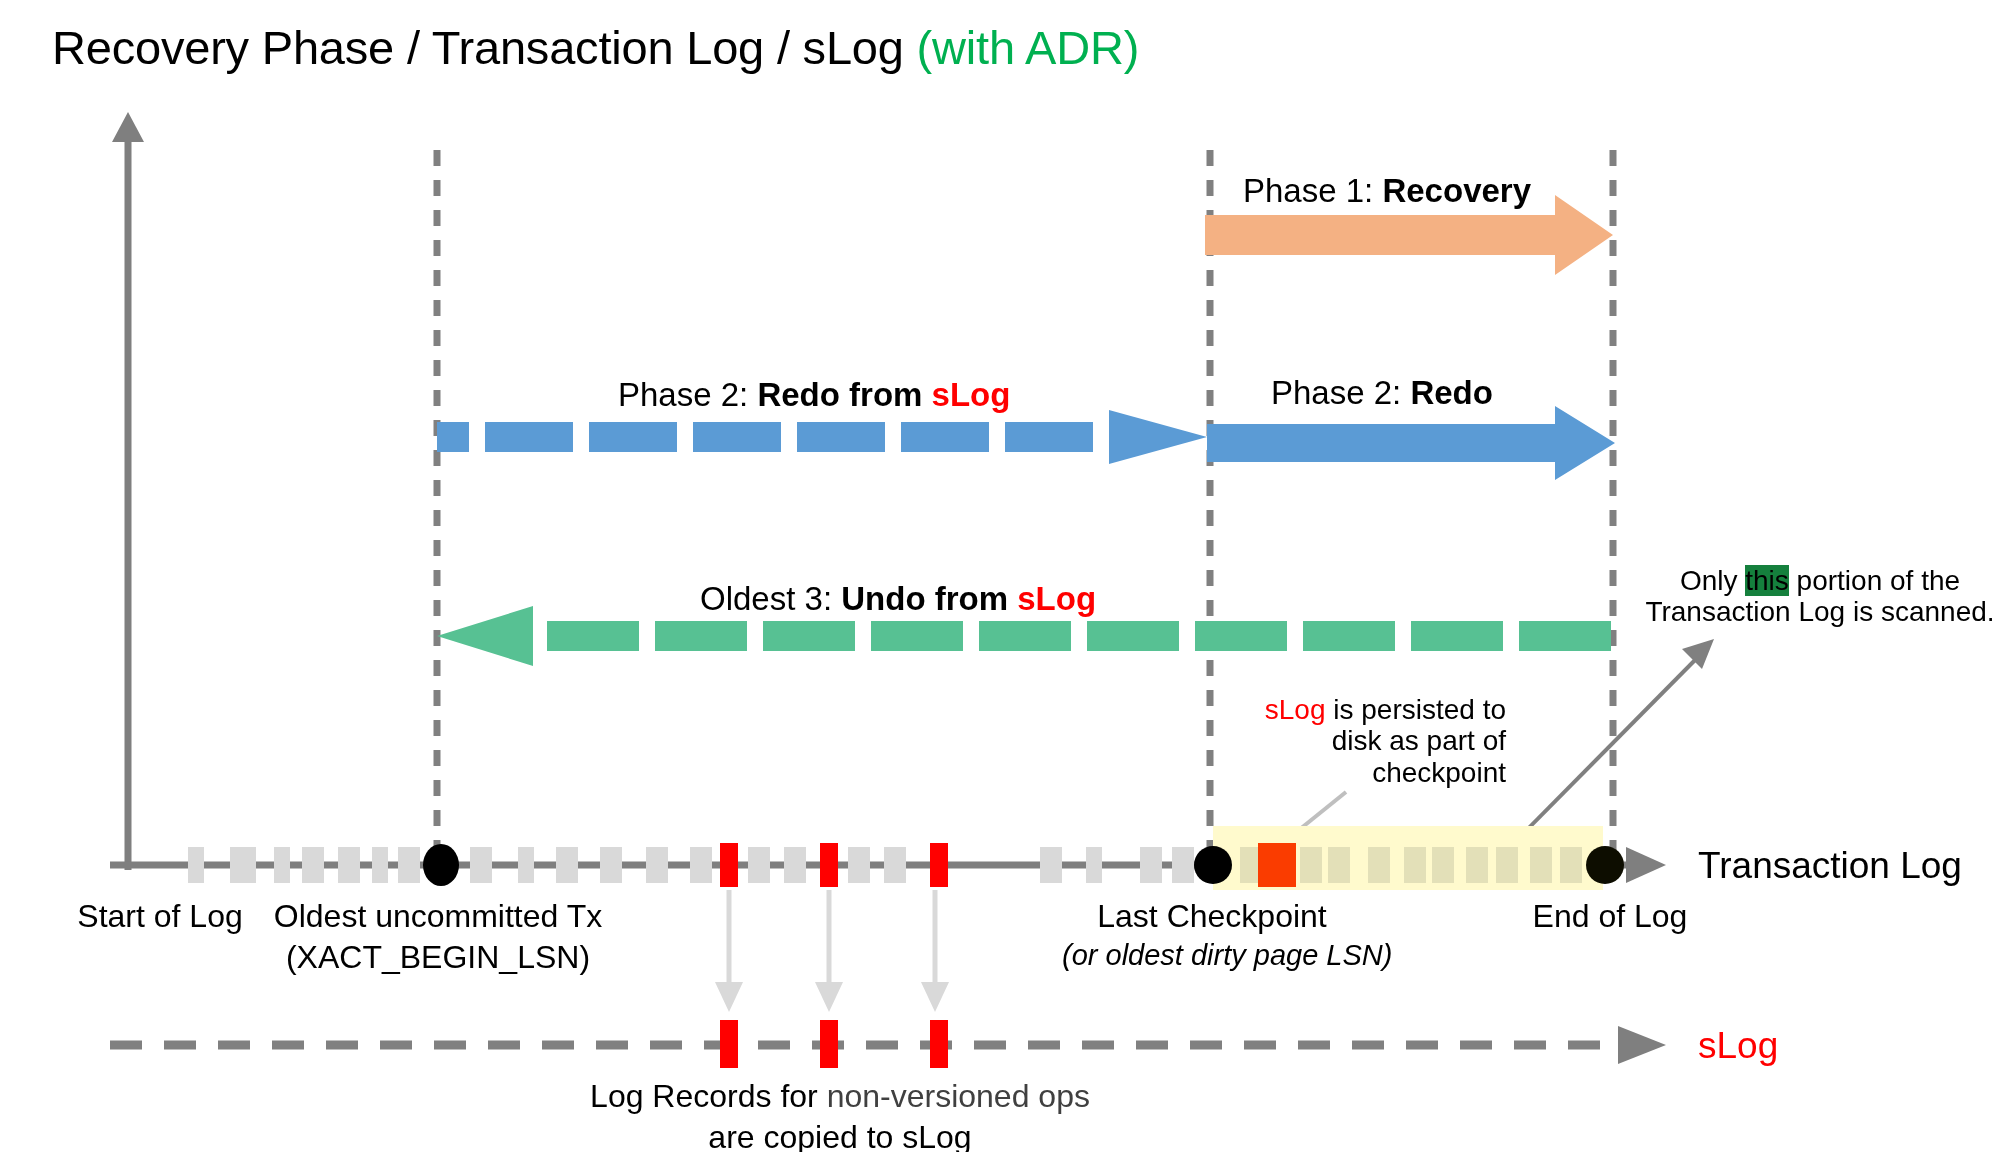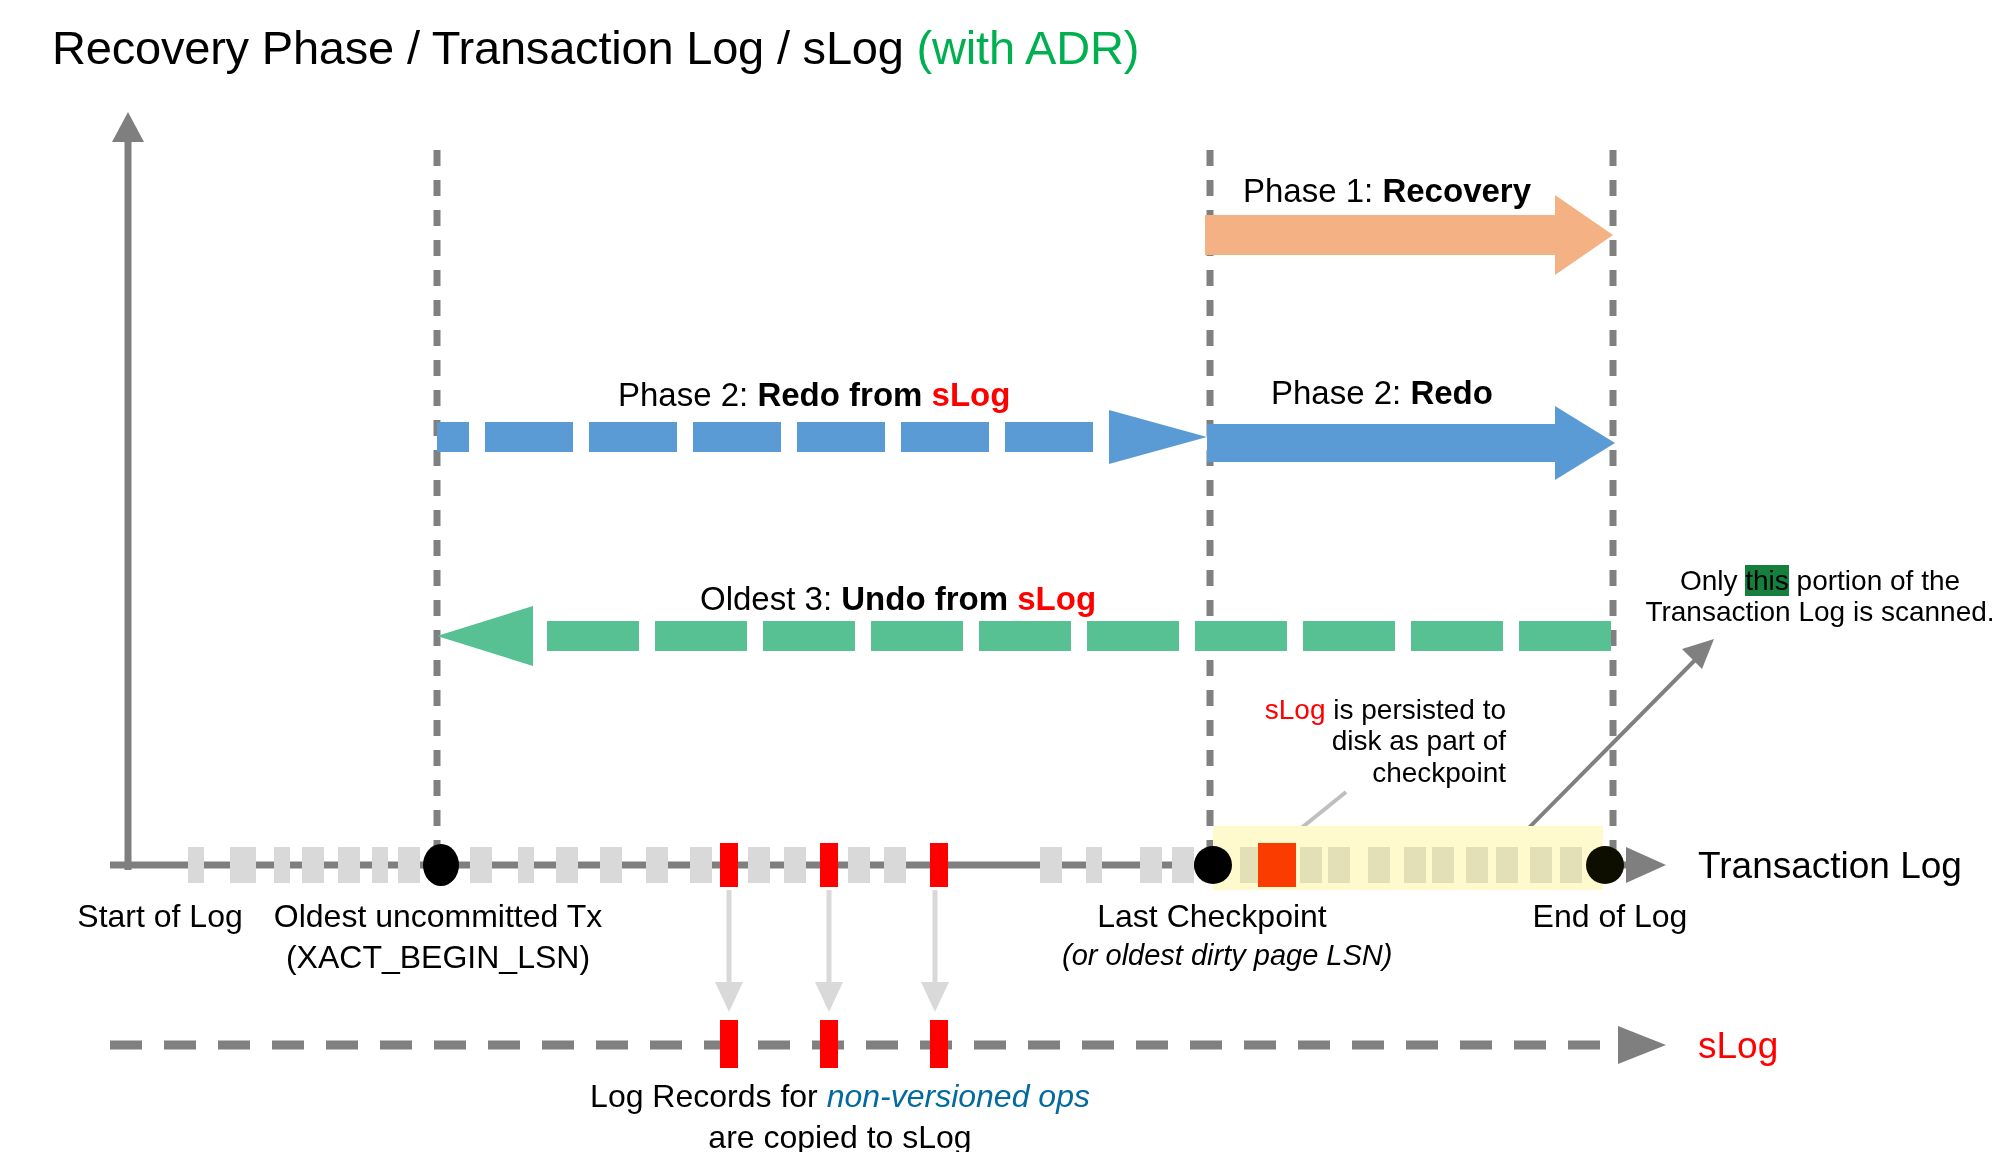--- a/index.html
+++ b/index.html
@@ -241,18 +241,18 @@
   </svg>
 
   <div class="abs" style="left:720px; top:1020px; width:18px; height:48px; background:#FF0000;"></div>
   <div class="abs" style="left:820px; top:1020px; width:18px; height:48px; background:#FF0000;"></div>
   <div class="abs" style="left:930px; top:1020px; width:18px; height:48px; background:#FF0000;"></div>
 
   <div class="abs axis-name red" style="left:1698px; top:1025px;">sLog</div>
 
   <div class="abs" style="left:490px; top:1078px; width:700px; text-align:center;">
     <div class="lbl">
-      <span>Log Records for </span><span style="color:#0369a1;font-style:italic;">non-versioned ops</span>
+      <span>Log Records for </span><span style="color:#404040;">non-versioned ops</span>
     </div>
     <div class="lbl" style="margin-top:4px;">are copied to sLog</div>
   </div>
 
 </div>
 
 </body></html>

